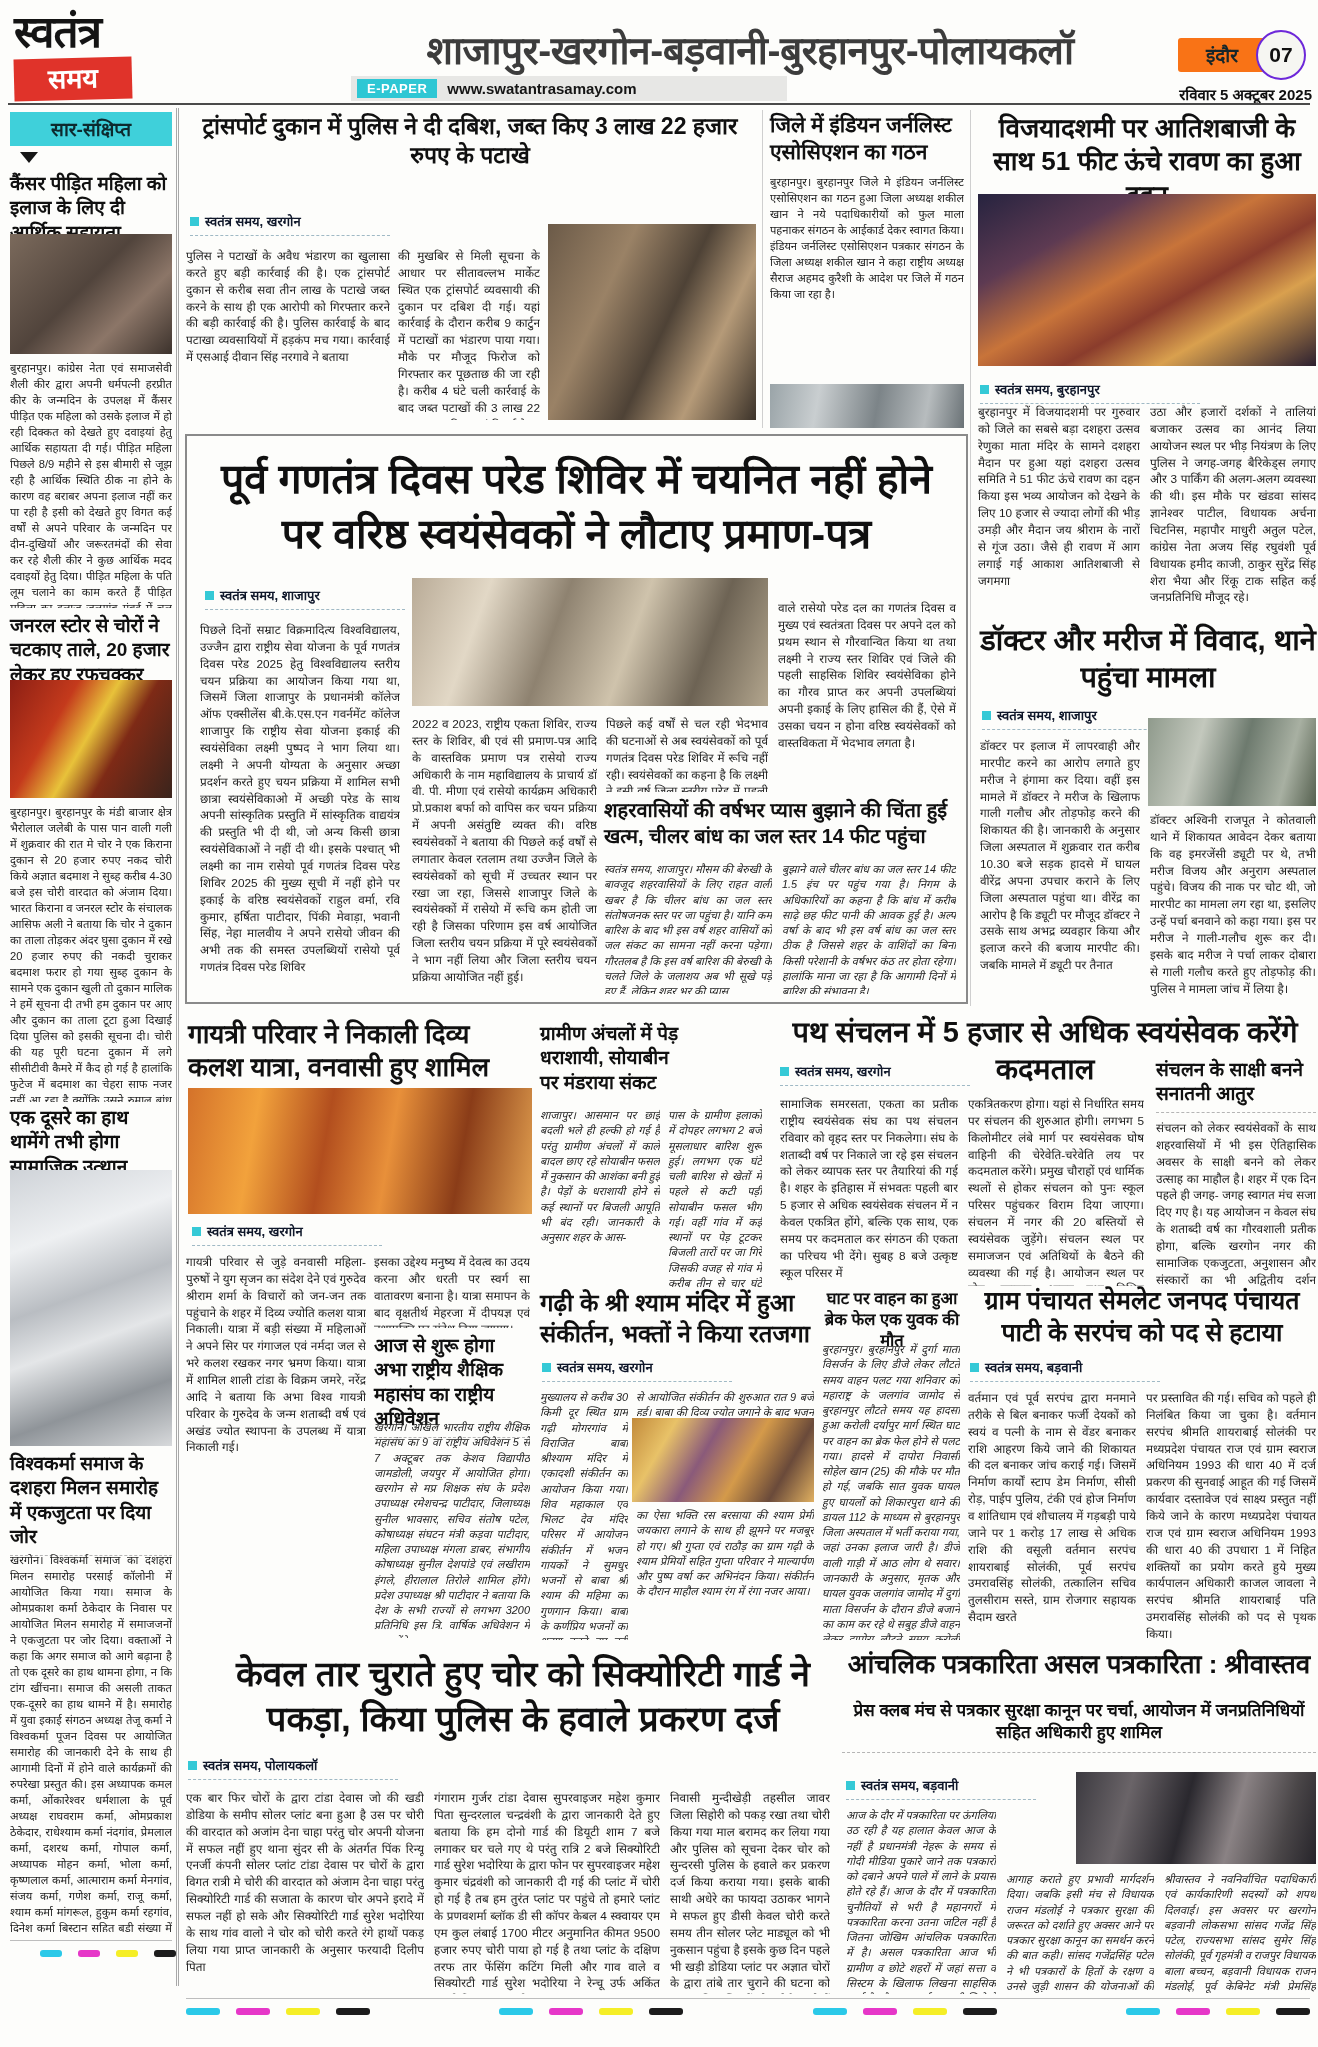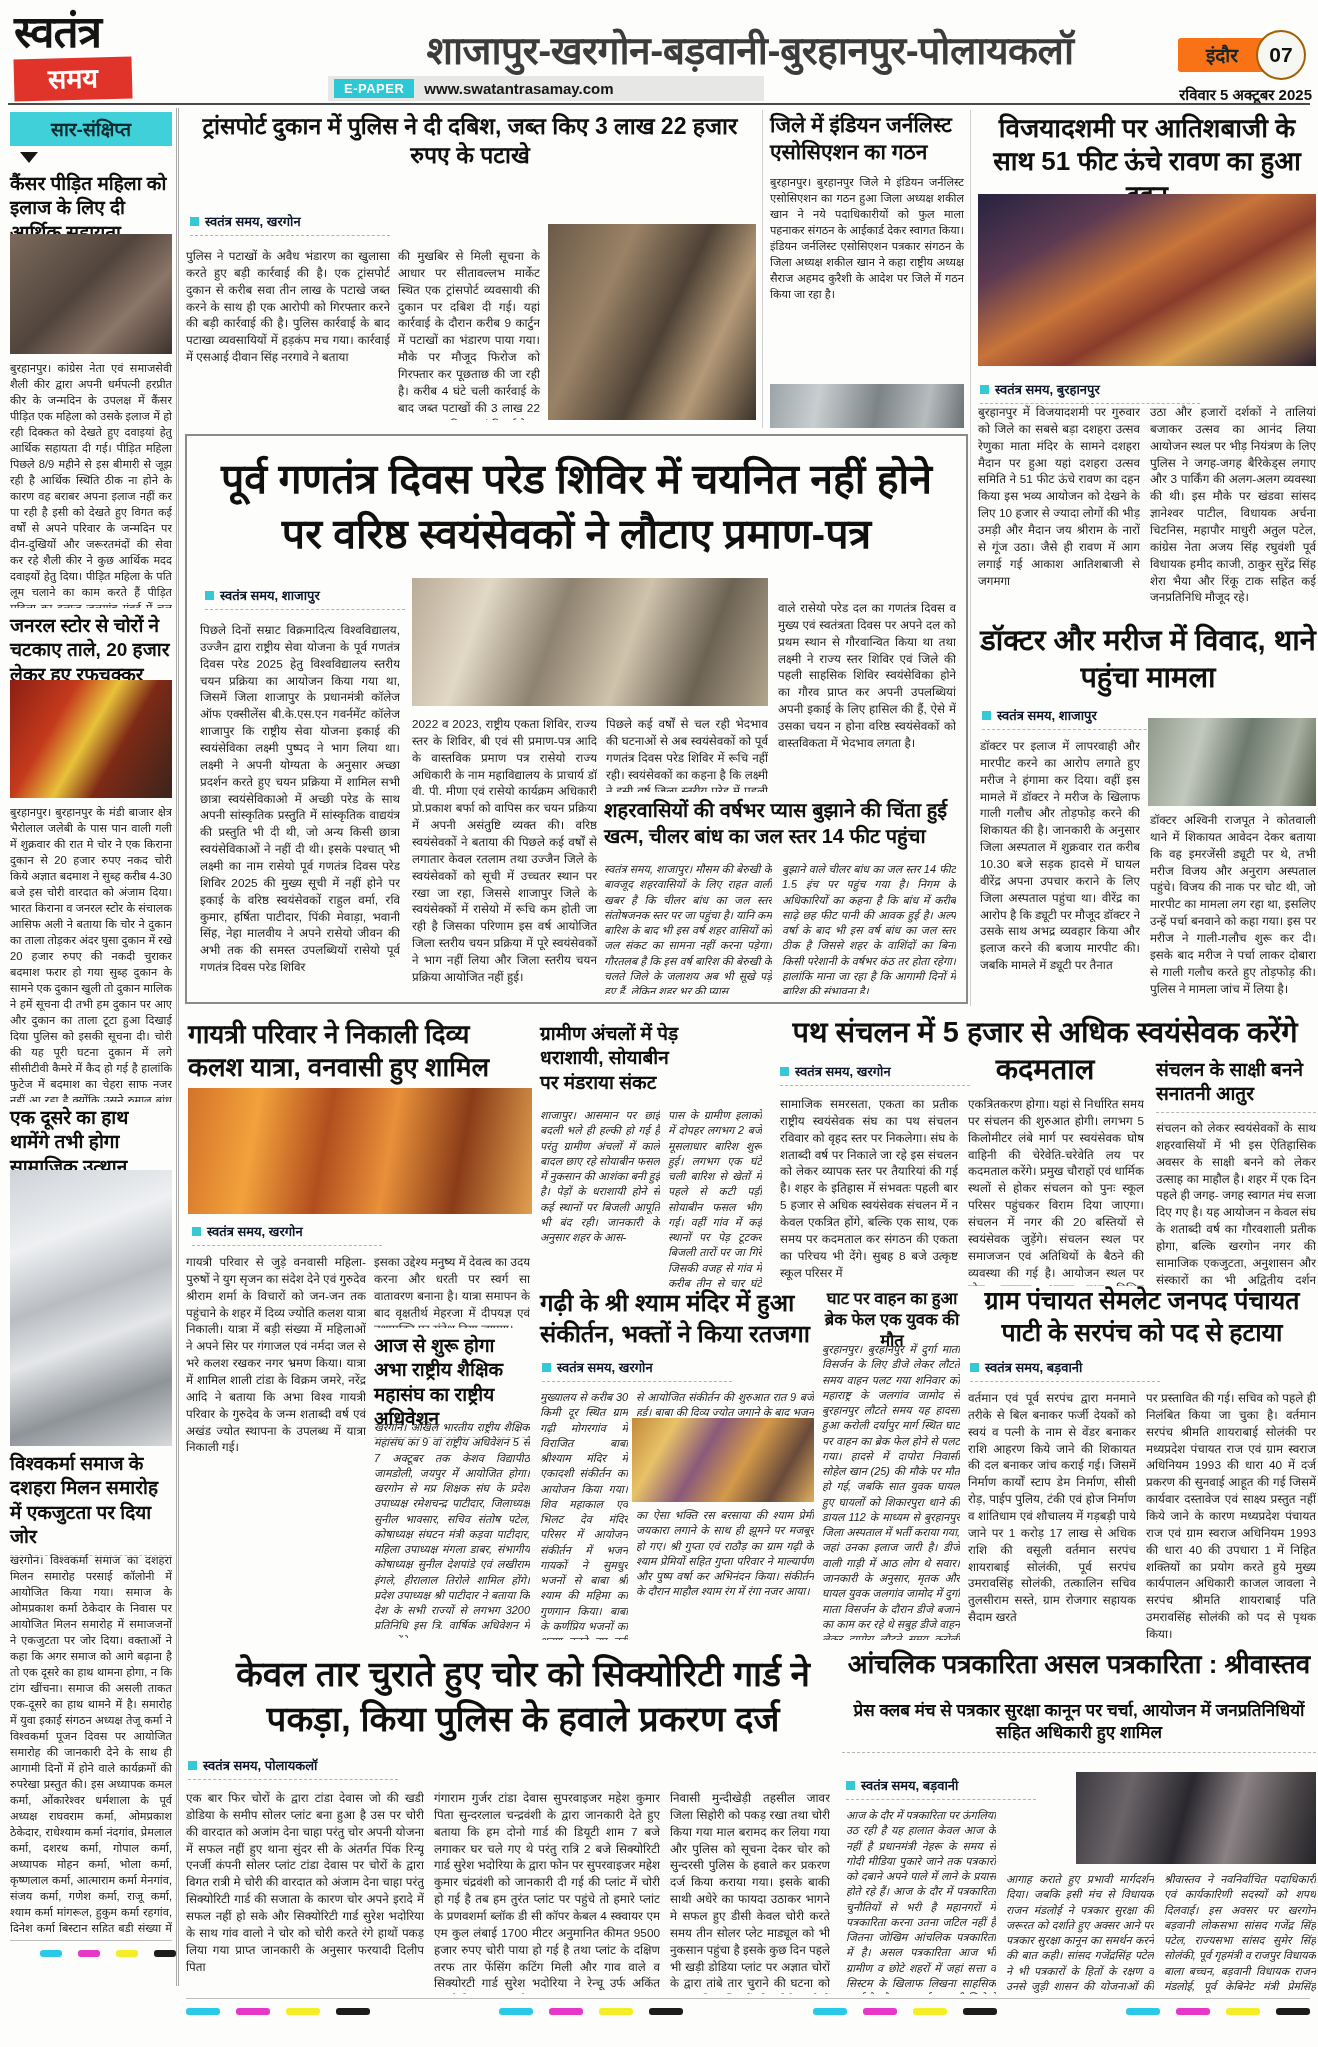--- a/index.html
+++ b/index.html
@@ -18,21 +18,21 @@
   .photo { overflow:hidden; }
   .vsep { border-left:1px solid #cfcfcf; width:0; }
   .hsep { border-top:1px solid #bdbdbd; height:0; }
   .boxed { border:2px solid #8a8a8a; background:#fdfdfb; }
   .reggroup { display:flex; gap:16px; }
   .regmark { width:34px; height:7px; border-radius:3px; }
   .masthead-rule { background:#4a4a4a; height:2px; }
   .epaper-strip { background:#e7e7e5; display:flex; align-items:center; gap:10px; padding:0 6px; }
   .epaper-badge { background:#2ec7d4; color:#fff; font-weight:bold; font-size:13px; padding:2px 10px; letter-spacing:.5px; }
   .edition-box { background:#f97316; color:#16262a; font-weight:bold; font-size:19px; display:flex; align-items:center; justify-content:center; border-radius:3px; }
-  .edition-circle { background:#f6f6f2; border:2px solid #a16207; border-radius:50%; display:flex; align-items:center; justify-content:center; font-weight:bold; font-size:21px; color:#111; }
+  .edition-circle { background:#f6f6f2; border:2px solid #6d28d9; border-radius:50%; display:flex; align-items:center; justify-content:center; font-weight:bold; font-size:21px; color:#111; }
   .section-tag { background:#3fd0da; color:#0d2a2e; font-weight:bold; font-size:19px; display:flex; align-items:center; justify-content:center; }
   .tri { width:0; height:0; border-left:9px solid transparent; border-right:9px solid transparent; border-top:11px solid #161616; }
   .logo-top { font-weight:bold; font-size:44px; letter-spacing:-1px; color:#141414; line-height:1; }
   .logo-bottom { background:#e0332a; color:#fff; font-weight:bold; font-size:27px; text-align:center; padding:1px 8px 4px; transform:rotate(-1.5deg); }
   .region-strip { font-weight:bold; font-size:39px; color:#3c3c3c; text-align:center; letter-spacing:-.5px; }
   .date-txt { font-weight:bold; font-size:15px; color:#111; text-align:right; }
   .website { font-weight:bold; font-size:15px; color:#151515; }
 </style>
 </head>
 <body>
@@ -40,21 +40,21 @@
 <div class="page">
 
   <div class="abs" style="left:14px; top:10px; width:150px;">
     <div class="logo-top">स्वतंत्र</div>
     <div class="logo-bottom" style="width:118px; margin-top:4px;">समय</div>
   </div>
   <div class="abs region-strip" style="left:310px; top:22px; width:880px;">शाजापुर-खरगोन-बड़वानी-बुरहानपुर-पोलायकलॉ</div>
   <div class="abs edition-box" style="left:1178px; top:38px; width:88px; height:34px;">इंदौर</div>
   <div class="abs edition-circle" style="left:1256px; top:30px; width:50px; height:50px;">07</div>
   <div class="abs date-txt" style="left:1140px; top:84px; width:172px;">रविवार 5 अक्टूबर 2025</div>
-  <div class="abs epaper-strip" style="left:328px; top:76px; width:436px; height:25px;">
+  <div class="abs epaper-strip" style="left:351px; top:76px; width:436px; height:25px;">
     <span class="epaper-badge">E-PAPER</span>
     <span class="website">www.swatantrasamay.com</span>
   </div>
   <div class="abs masthead-rule" style="left:8px; top:103px; width:1302px;"></div>
 
   <div class="abs vsep" style="left:176px; top:108px; height:1878px; border-left:3px double #a8a8a8;"></div>
 
   <div class="abs section-tag" style="left:10px; top:112px; width:162px; height:34px;">सार-संक्षिप्त</div>
   <div class="abs tri" style="left:20px; top:152px;"></div>
 

